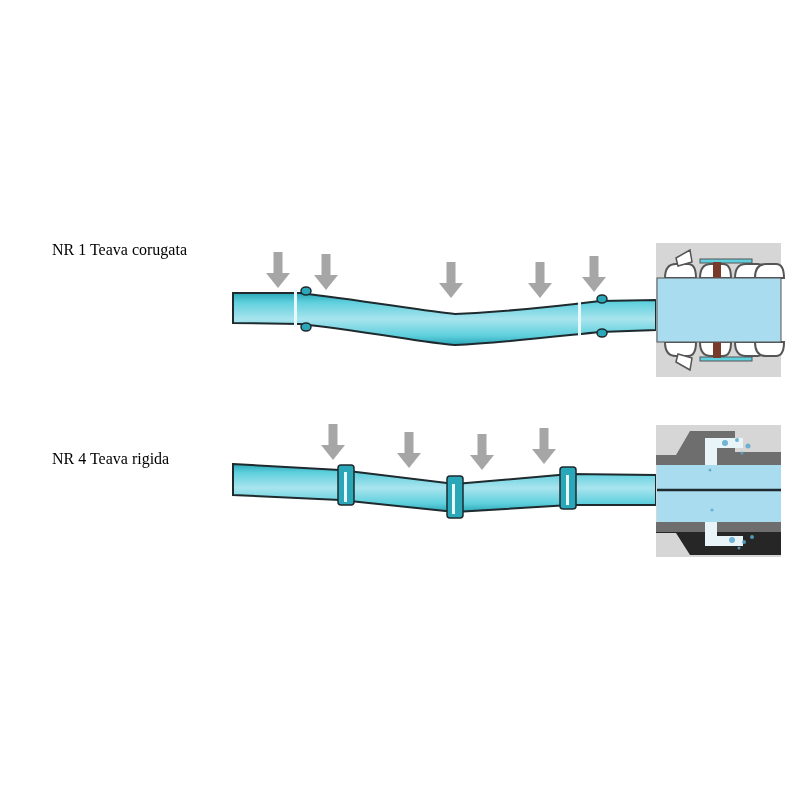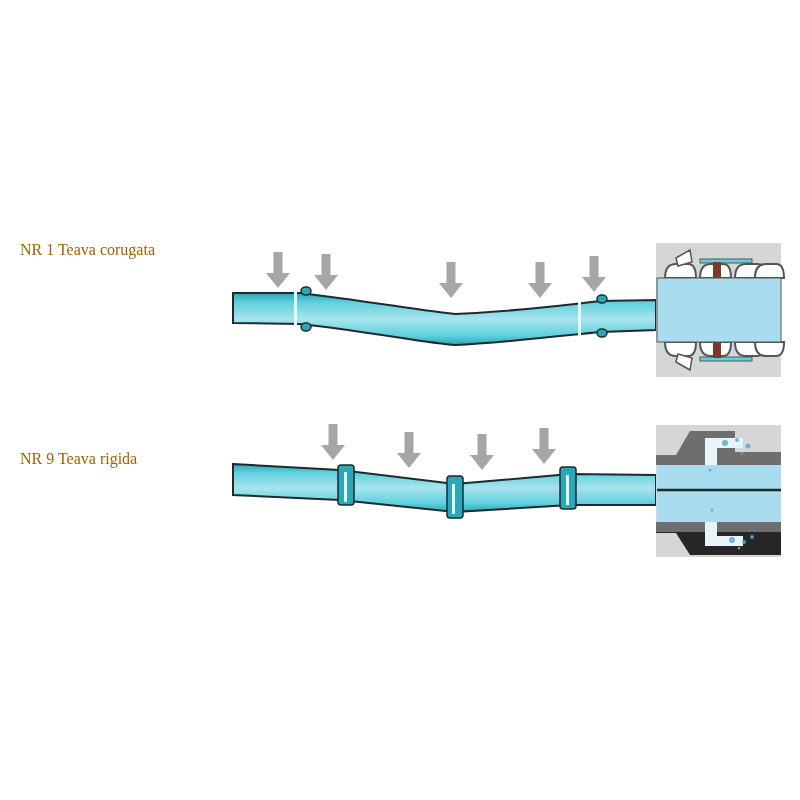--- a/index.html
+++ b/index.html
@@ -1,31 +1,31 @@
 <!DOCTYPE html>
 <html><head>
   <meta charset="utf-8">
   <style>
     html, body { margin: 0; padding: 0; }
     body {
       width: 800px; height: 800px; background: #ffffff; position: relative; overflow: hidden;
       font-family: "Liberation Serif", serif;
     }
     .label {
-      position: absolute; font-size: 16px; color: #a16207; white-space: nowrap;
+      position: absolute; font-size: 16px; color: #000000; white-space: nowrap; margin-left: 32px;
     }
     #label1 { left: 20px; top: 241px; }
     #label2 { left: 20px; top: 450px; }
     svg.diagram { position: absolute; left: 0; top: 0; }
   </style>
 </head>
 <body>
 
 <div class="label" id="label1">NR 1 Teava corugata</div>
-<div class="label" id="label2">NR 9 Teava rigida</div>
+<div class="label" id="label2">NR 4 Teava rigida</div>
 
 <svg class="diagram" width="800" height="800" viewBox="0 0 800 800" xmlns="http://www.w3.org/2000/svg">
   <defs>
     <linearGradient id="pipeGrad" x1="0" y1="0" x2="0" y2="1">
       <stop offset="0" stop-color="#2aa7b8"></stop>
       <stop offset="0.18" stop-color="#5fd0dd"></stop>
       <stop offset="0.5" stop-color="#a8e4ee"></stop>
       <stop offset="0.82" stop-color="#5fd0dd"></stop>
       <stop offset="1" stop-color="#2aa7b8"></stop>
     </linearGradient>

